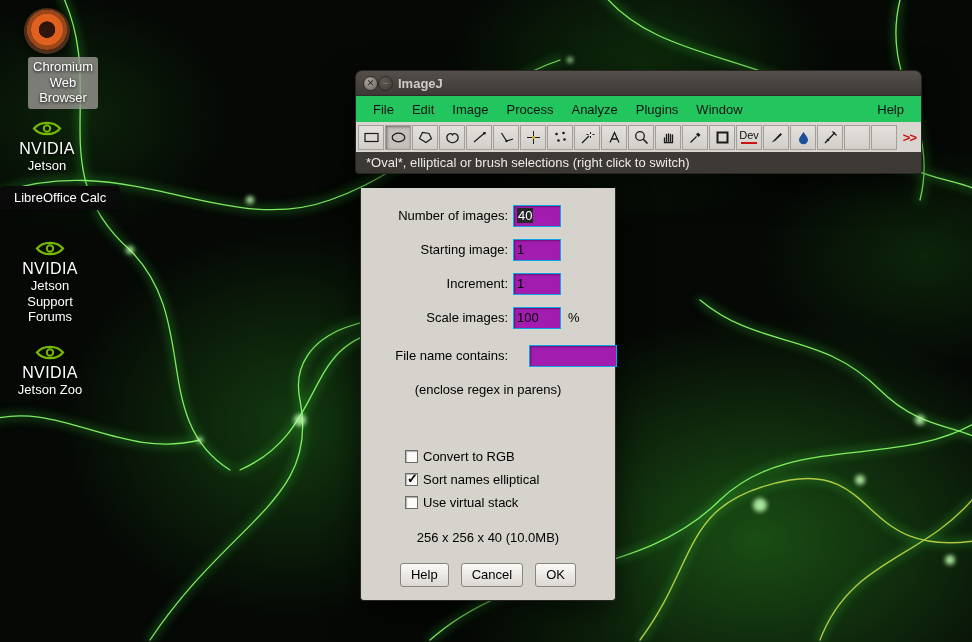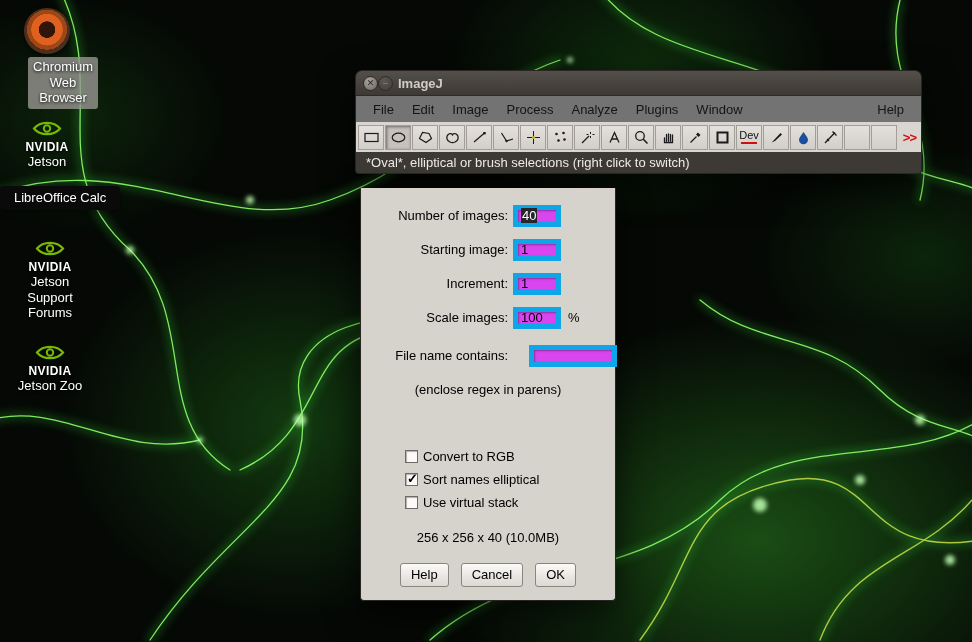--- a/index.html
+++ b/index.html
@@ -18,42 +18,42 @@
   svg.streaks{position:absolute;inset:0;display:block;}
 
   
   .desk-icon{position:absolute;display:flex;flex-direction:column;align-items:center;color:#fff;text-align:center;cursor:default;}
   .icon-label{font-size:13px;line-height:1.2;text-shadow:0 1px 3px rgba(0,0,0,.95);}
   .chip{background:rgba(152,150,146,.8);border-radius:3px;padding:2px 5px 3px;margin-top:3px;color:#fff;margin-left:32px;}
   .chromium-logo{width:46px;height:46px;border-radius:50%;
     background:radial-gradient(circle at 50% 47%, #30160a 0 8px, #e0601f 8.5px 15.5px, #9c4717 16px 20px, #4e2d1c 20px 23px);
     box-shadow:0 2px 6px rgba(0,0,0,.6);}
   .nv-logo{display:block;margin-bottom:1px;}
-  .nv-brand{font-weight:bold;font-size:12px;letter-spacing:.4px;text-shadow:0 1px 3px #000;}
+  .nv-brand{font-weight:normal;font-size:16px;letter-spacing:.4px;text-shadow:0 1px 3px #000;}
   .tooltip{position:absolute;background:#0a0a0a;color:#fff;font-size:13px;padding:4px 14px 5px;border-radius:4px;white-space:nowrap;box-shadow:0 2px 6px rgba(0,0,0,.5);}
 
   
   .window{position:absolute;box-shadow:0 12px 34px rgba(0,0,0,.65);border-radius:8px 8px 4px 4px;}
   .titlebar{height:26px;background:linear-gradient(#544f4a,#3d3935);border:1px solid #282522;border-bottom:1px solid #2d2a27;
     border-radius:7px 7px 0 0;display:flex;align-items:center;padding:0 7px;gap:0;}
   .title{font-weight:bold;font-size:13px;margin-left:5px;}
   .tb-btn{width:15px;height:15px;border-radius:50%;display:flex;align-items:center;justify-content:center;
     font-size:10px;line-height:1;flex:0 0 auto;}
   .tb-close-gray{background:radial-gradient(circle at 35% 30%, #a8a29b, #6e6862);color:#2b2825;border:1px solid #2e2b28;}
   .tb-close-gray::before{content:"\2715";font-size:9px;}
   .tb-min-gray{background:radial-gradient(circle at 35% 30%, #5c5750, #423e3a);border:1px solid #2e2b28;color:#8f8a84;}
   .tb-min-gray::before{content:"\2013";font-size:9px;}
   .tb-close-orange{background:radial-gradient(circle at 35% 30%, #f28048, #c24a12);color:#fff;border:1px solid #7e2f0a;}
   .tb-close-orange::before{content:"\2715";font-size:9px;font-weight:bold;}
   .app-ico{width:14px;height:14px;border-radius:3px;background:linear-gradient(#c9c5c0,#8d8983);border:1px solid #55504b;flex:0 0 auto;}
 
   
   #imagej{left:355px;top:70px;width:567px;z-index:5;}
   #imagej .title{color:#cfcbc6;}
-  .menubar{background:#737373;display:flex;align-items:center;height:26px;padding:0 8px;font-size:13px;color:#141414;
+  .menubar{background:#22c55e;display:flex;align-items:center;height:26px;padding:0 8px;font-size:13px;color:#141414;
     border-left:1px solid #282522;border-right:1px solid #282522;}
   .menu{padding:2px 9px;border-radius:2px;cursor:default;}
   .menu-help{margin-left:auto;}
   .toolbar{background:#d9d5d1;display:flex;align-items:center;height:30px;padding:2px 2px;gap:1px;
     border-left:1px solid #282522;border-right:1px solid #282522;}
   .tool{width:26px;height:25px;background:linear-gradient(#e4e0dc,#d2cec9);border:1px solid #a39d97;
     display:flex;align-items:center;justify-content:center;padding:0;}
   .tool svg{display:block;}
   .tool.active{background:#c6c1bc;box-shadow:inset 1px 1px 3px rgba(0,0,0,.45);}
   .tool-dev{font-size:11px;font-family:"Liberation Sans",sans-serif;color:#111;flex-direction:column;line-height:1;}
@@ -62,21 +62,21 @@
   .statusbar{background:#3d3935;color:#efece8;font-size:13px;height:22px;display:flex;align-items:center;padding:0 10px;
     border:1px solid #282522;border-top:none;border-radius:0 0 4px 4px;white-space:nowrap;}
 
   
   #seq{left:360px;top:188px;width:256px;z-index:10;}
   #seq .title{color:#eceae6;}
   #seq .body{background:#d6d2cc;border:1px solid #282522;border-top:none;border-radius:0 0 4px 4px;
     padding:16px 10px 13px;color:#000;font-size:13px;}
   .frow{display:flex;align-items:center;height:23px;margin-bottom:11px;}
   .frow .flabel{flex:0 0 142px;text-align:right;padding-right:5px;}
-  .textbox{width:48px;height:22px;background:#d946ef;border:5px solid #0ea5e9;box-shadow:inset 1px 1px 2px rgba(0,0,0,.35);
+  .textbox{width:48px;height:22px;background:#a21caf;border:1px solid #0ea5e9;box-shadow:inset 1px 1px 2px rgba(0,0,0,.35);
     font-size:13px;padding:1px 3px;font-family:"Liberation Sans",sans-serif;color:#000;display:flex;align-items:center;}
   input.textbox{display:inline-block;}
   .textbox.wide{width:88px;}
   .sel{background:#26262b;color:#fff;padding:0 1px;}
   .suffix{margin-left:7px;}
   .gap-top{margin-top:15px;gap:16px;}
   .hint{text-align:center;margin:15px 0 17px;}
   .checks{padding-left:34px;margin-bottom:4px;margin-top:48px;}
   .crow{display:flex;align-items:center;gap:5px;height:23px;}
   .cbox{width:13px;height:13px;background:#fbfaf8;border:1px solid #6e6964;box-shadow:inset 1px 1px 1px rgba(0,0,0,.3);position:relative;flex:0 0 auto;}

